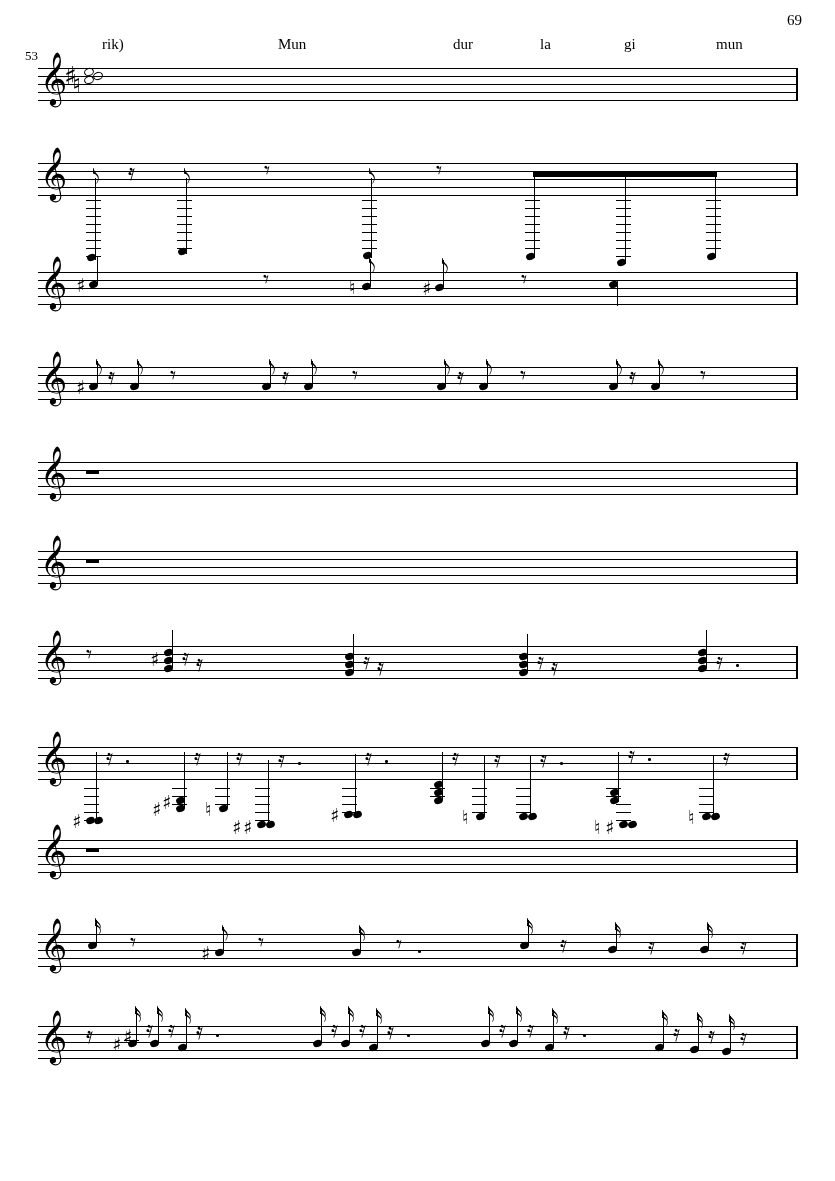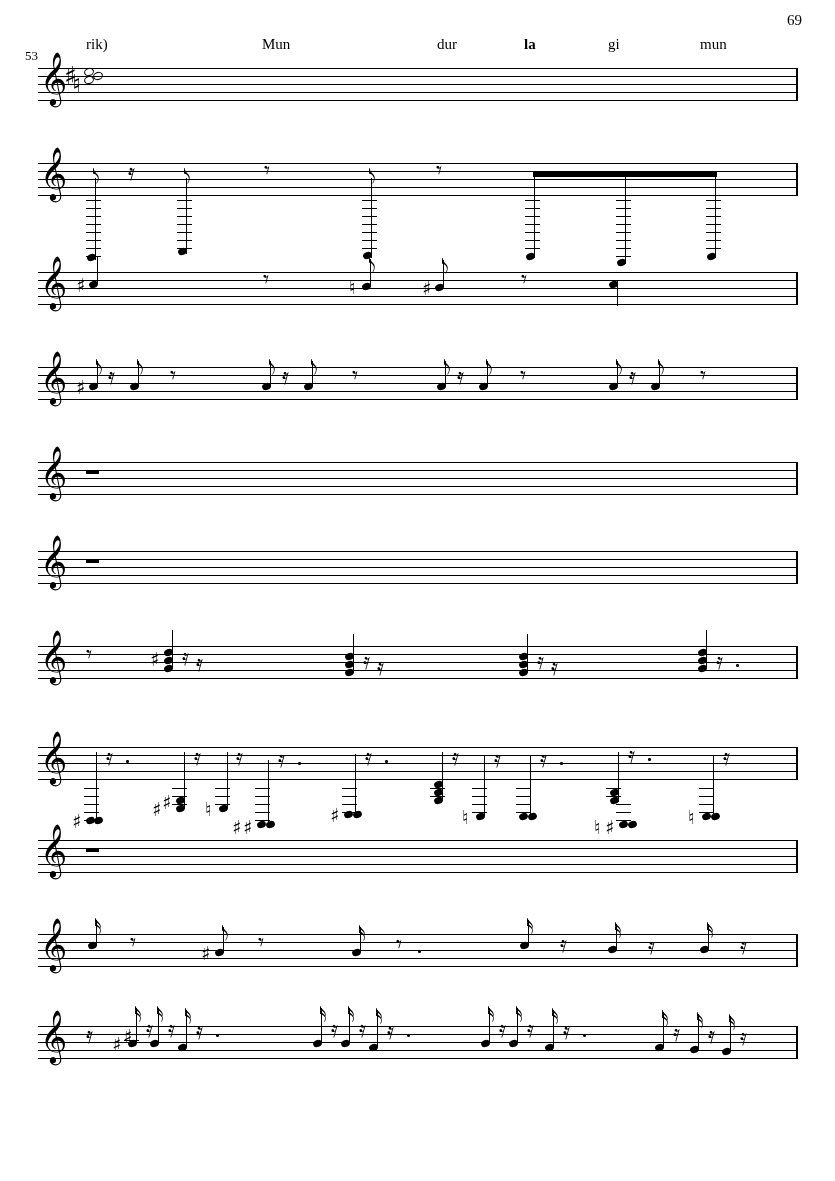--- a/index.html
+++ b/index.html
@@ -31,20 +31,21 @@
   .measure-number {
     position: absolute;
     font-size: 13px;
     font-family: "Liberation Serif", serif;
   }
   .lyric {
     position: absolute;
     font-size: 15px;
     font-family: "Liberation Serif", serif;
     white-space: nowrap;
+    margin-left: 16px;
   }
   
   .staff {
     position: absolute;
     left: 38px;
     width: 760px;
     height: 33px;
   }
   .staff .line {
     position: absolute;
@@ -153,21 +154,21 @@
 <body>
 
 <div class="page">
 
   <div class="page-number">69</div>
   <div class="measure-number" style="left:25px; top:48px;">53</div>
 
   <div class="lyric" style="left:86px; top:36px;">rik)</div>
   <div class="lyric" style="left:262px; top:36px;">Mun</div>
   <div class="lyric" style="left:437px; top:36px;">dur</div>
-  <div class="lyric" style="left:524px; top:36px;font-weight:bold;">la</div>
+  <div class="lyric" style="left:524px; top:36px;">la</div>
   <div class="lyric" style="left:608px; top:36px;">gi</div>
   <div class="lyric" style="left:700px; top:36px;">mun</div>
 
   <div class="staff" style="top:68px;">
     <div class="line"></div>
     <div class="line"></div>
     <div class="line"></div>
     <div class="line"></div>
     <div class="line"></div>
     <div class="barline-end"></div>

